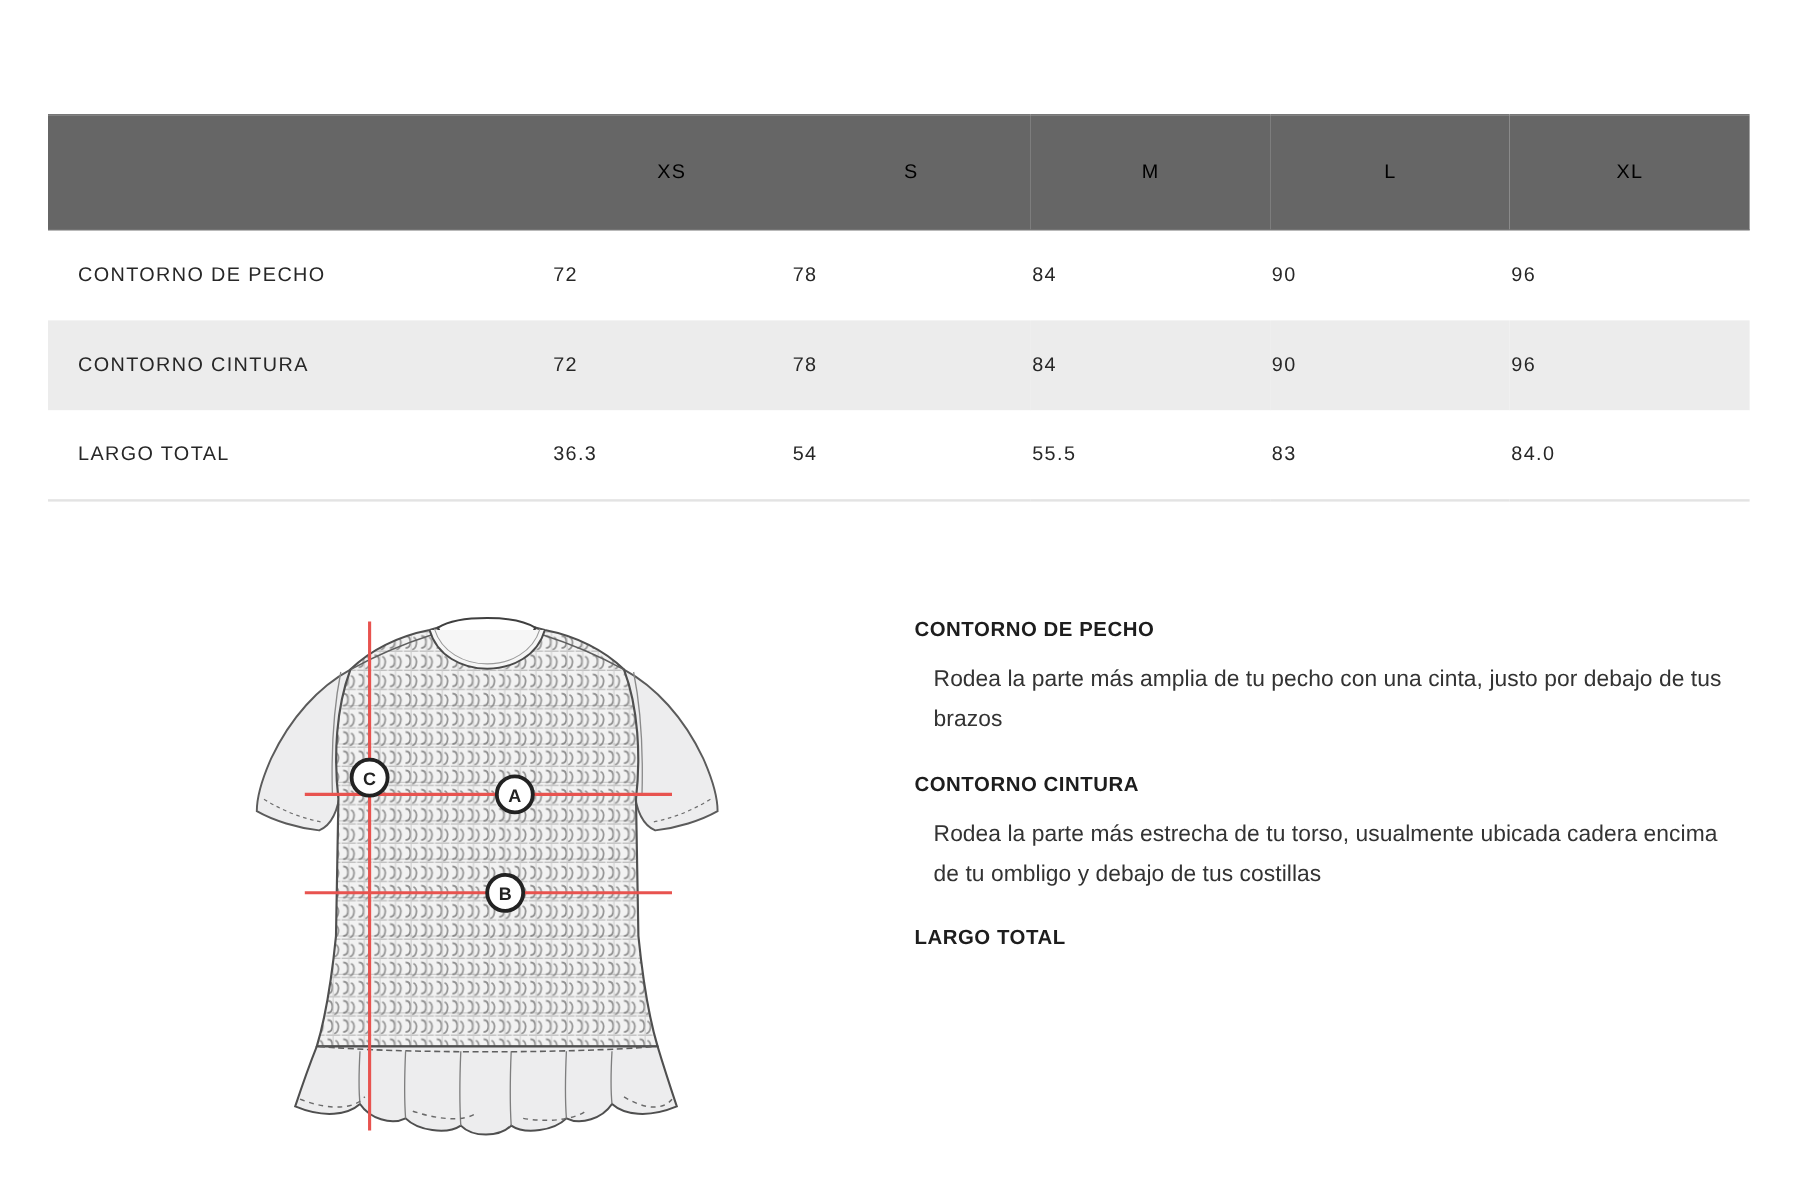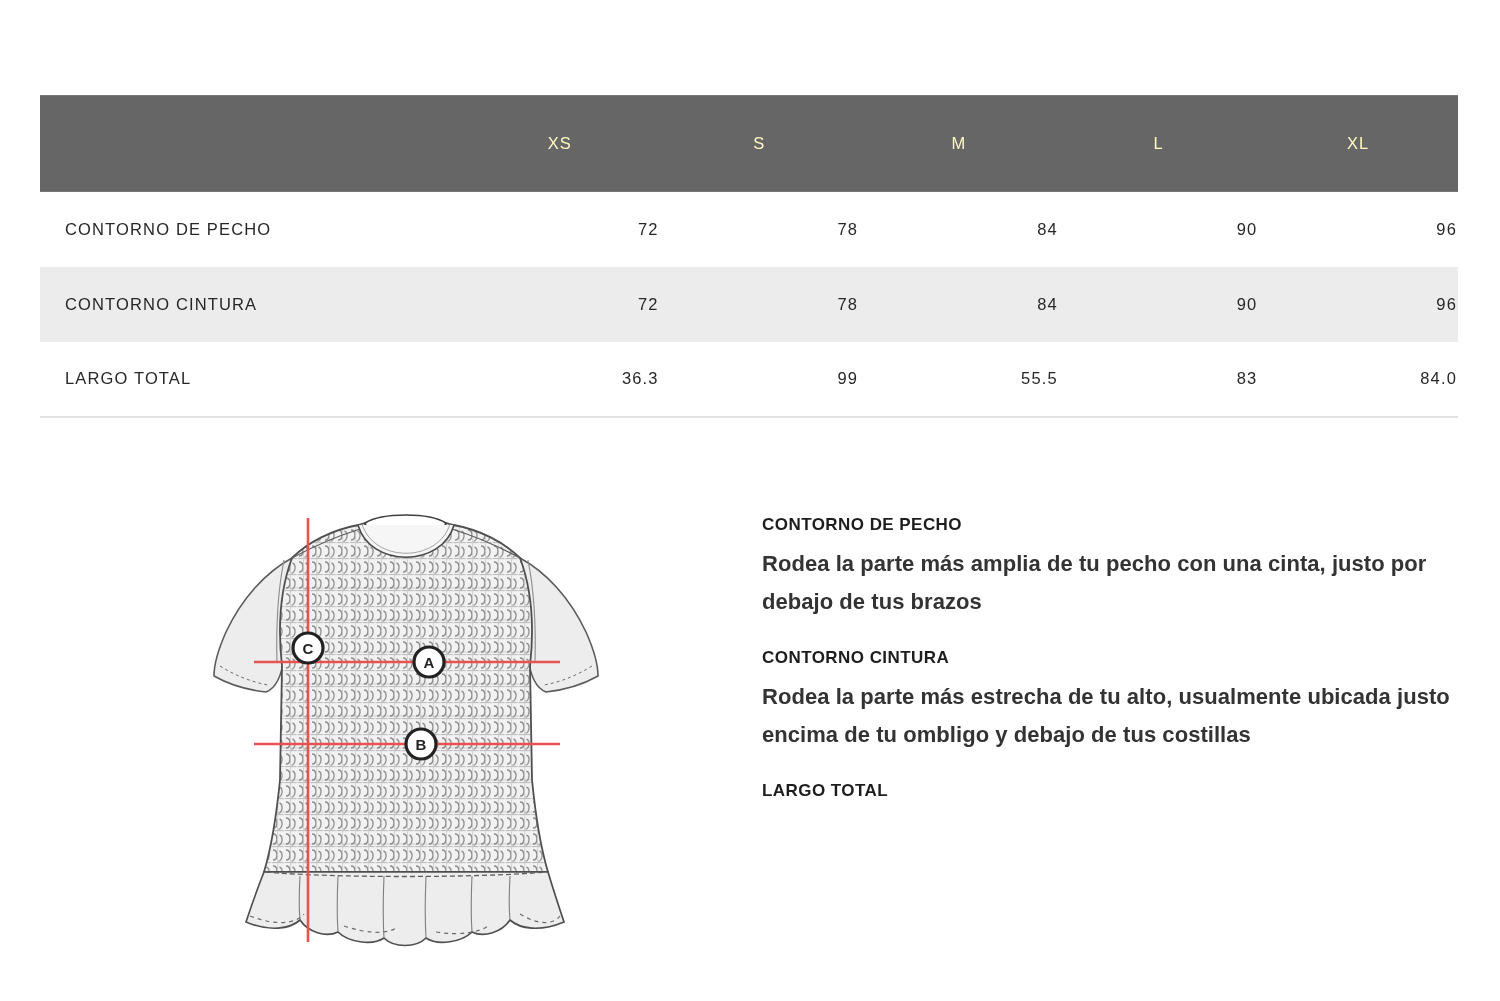--- a/index.html
+++ b/index.html
@@ -25,42 +25,42 @@
     top: 95px;
     width: 1420px;
   }
   table.size-table {
     width: 1418px;
     border-collapse: collapse;
     table-layout: fixed;
   }
   table.size-table thead th {
     background: #666666;
-    color: #fef9c3;
+    color: #000000;
     font-size: 16.5px;
     font-weight: 400;
     letter-spacing: 1.1px;
     height: 96px;
     vertical-align: middle;
     text-align: center;
     border: 1px solid #777777;
     border-left: none;
     border-right: none;
   }
   table.size-table thead th.label-col {
     text-align: left;
     padding-left: 25px;
   }
   table.size-table tbody td {
     height: 75px;
     font-size: 16.5px;
     font-weight: 400;
     letter-spacing: 1.15px;
     color: #272727;
-    text-align: right;
+    text-align: left;
     vertical-align: middle;
     background: #ffffff;
   }
   table.size-table tbody tr.striped td {
     background: #ececec;
   }
   table.size-table tbody td.label-col {
     text-align: left;
     padding-left: 25px;
     white-space: nowrap;
@@ -100,25 +100,25 @@
   .desc-block:last-child { margin-bottom: 0; }
   .desc-title {
     font-size: 17px;
     font-weight: 700;
     letter-spacing: 0.45px;
     color: #1d1d1d;
     margin: 0 0 10px 0;
     line-height: 1.2;
   }
   .desc-body {
-    font-size: 22px;
-    font-weight: 700;
+    font-size: 19px;
+    font-weight: 400;
     color: #333333;
     line-height: 1.72;
-    margin: 0;
+    margin: 16px;
     letter-spacing: 0.05px;
   }
 </style>
 </head>
 <body>
 
 <div class="size-table-wrap">
   <table class="size-table">
     <colgroup>
       <col class="col-label">
@@ -151,21 +151,21 @@
         <td class="label-col">CONTORNO CINTURA</td>
         <td>72</td>
         <td>78</td>
         <td>84</td>
         <td>90</td>
         <td>96</td>
       </tr>
       <tr>
         <td class="label-col">LARGO TOTAL</td>
         <td>36.3</td>
-        <td>99</td>
+        <td>54</td>
         <td>55.5</td>
         <td>83</td>
         <td>84.0</td>
       </tr>
     </tbody>
   </table>
 </div>
 
 <div class="lower">
 
@@ -298,20 +298,20 @@
     </svg>
   </div>
 
   <div class="desc-area">
     <div class="desc-block">
       <h3 class="desc-title">CONTORNO DE PECHO</h3>
       <p class="desc-body">Rodea la parte más amplia de tu pecho con una cinta, justo por debajo de tus brazos</p>
     </div>
     <div class="desc-block">
       <h3 class="desc-title">CONTORNO CINTURA</h3>
-      <p class="desc-body">Rodea la parte más estrecha de tu alto, usualmente ubicada justo encima de tu ombligo y debajo de tus costillas</p>
+      <p class="desc-body">Rodea la parte más estrecha de tu torso, usualmente ubicada cadera encima de tu ombligo y debajo de tus costillas</p>
     </div>
     <div class="desc-block">
       <h3 class="desc-title">LARGO TOTAL</h3>
     </div>
   </div>
 
 </div>
 
 </body></html>

